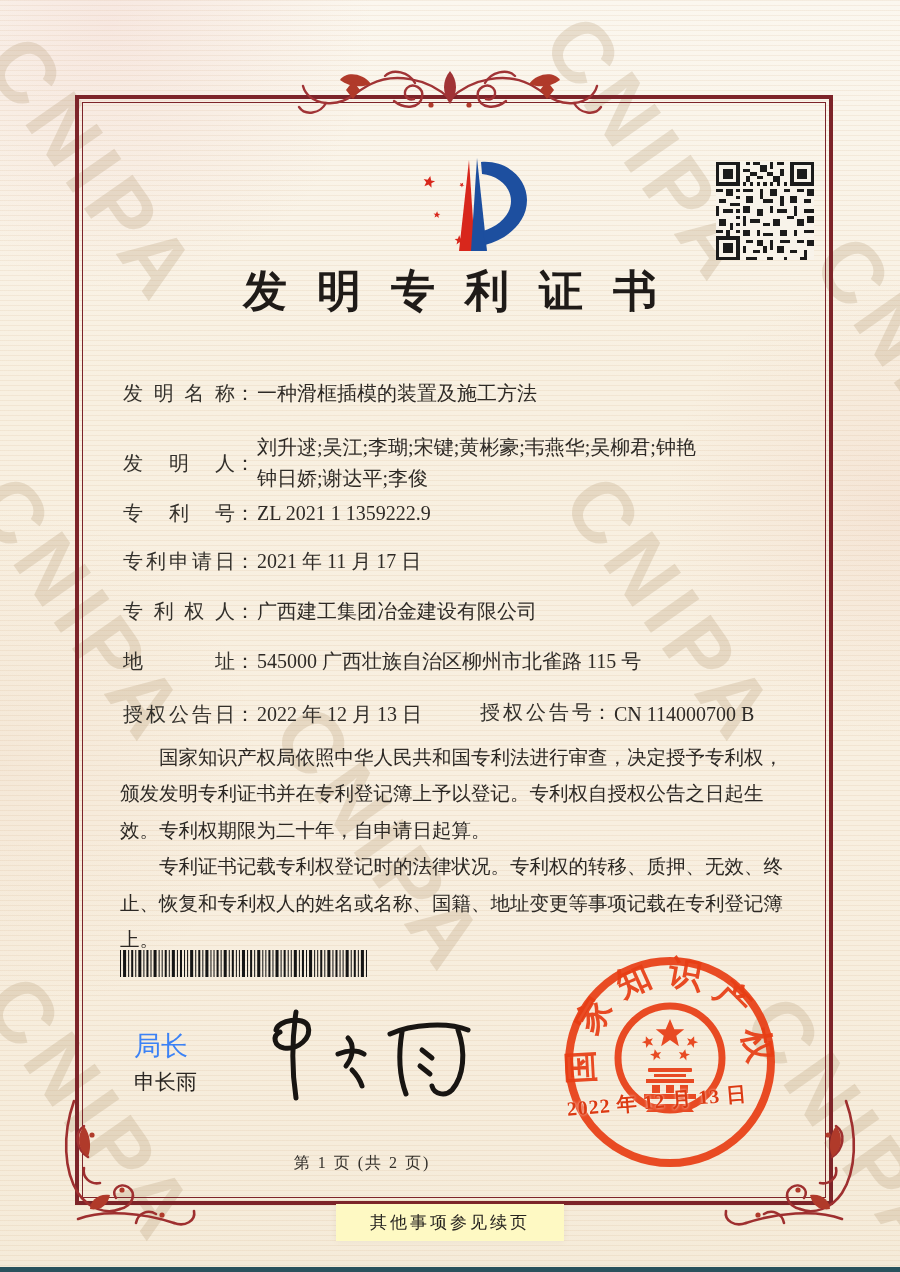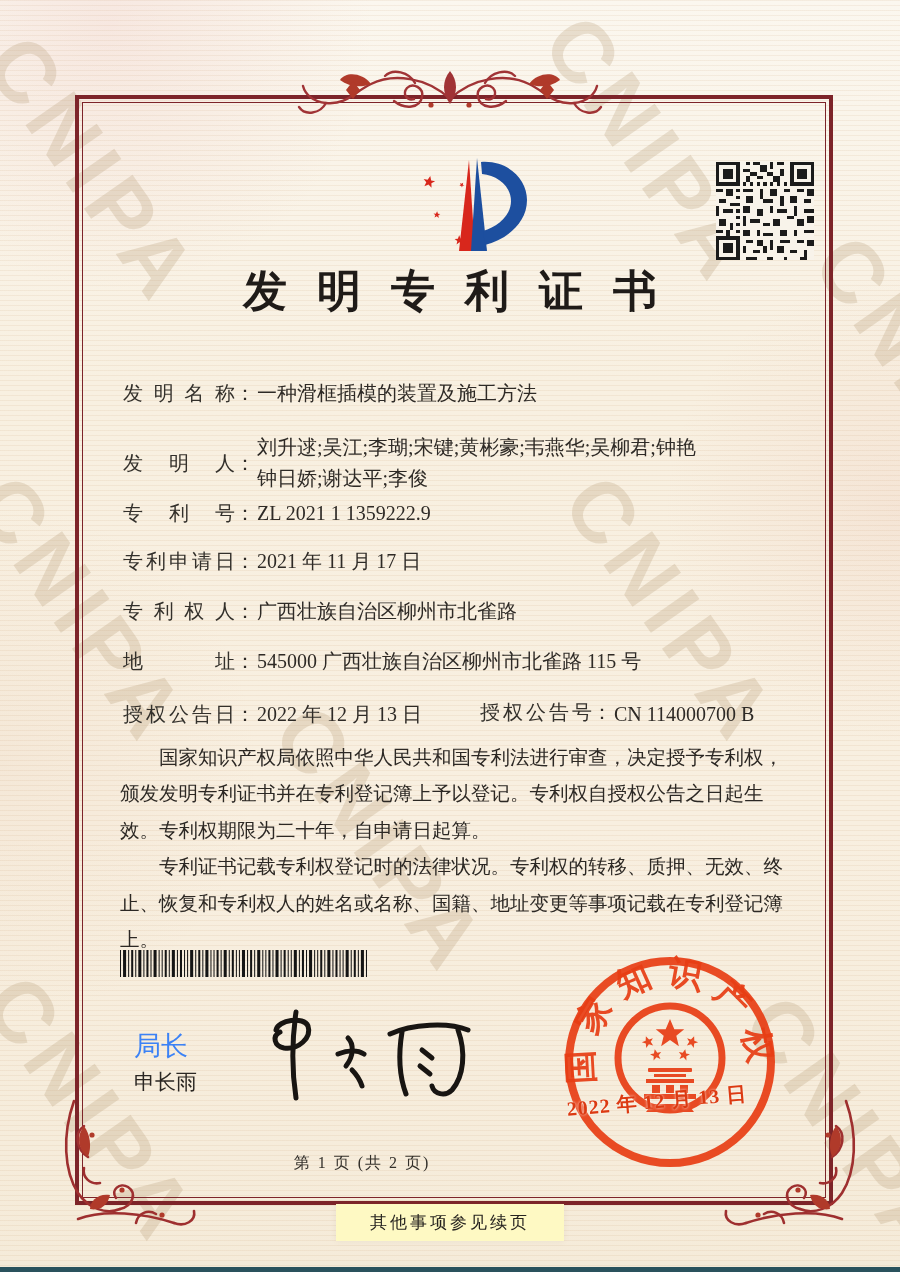--- a/index.html
+++ b/index.html
@@ -227,21 +227,21 @@
       <span class="fvalue">ZL 2021 1 1359222.9</span>
     </div>
     <div class="frow r-file">
       <span class="flabel">专利申请日</span>
         <span class="colon">：</span>
       <span class="fvalue">2021 年 11 月 17 日</span>
     </div>
     <div class="frow r-owner">
       <span class="flabel">专利权人</span>
         <span class="colon">：</span>
-      <span class="fvalue">广西壮族自治区柳州市北雀路</span>
+      <span class="fvalue">广西建工集团冶金建设有限公司</span>
     </div>
     <div class="frow r-addr">
       <span class="flabel">地址</span>
         <span class="colon">：</span>
       <span class="fvalue">545000 广西壮族自治区柳州市北雀路 115 号</span>
     </div>
     <div class="frow r-grant">
       <span class="flabel">授权公告日</span>
         <span class="colon">：</span>
       <span class="fvalue">2022 年 12 月 13 日</span>

